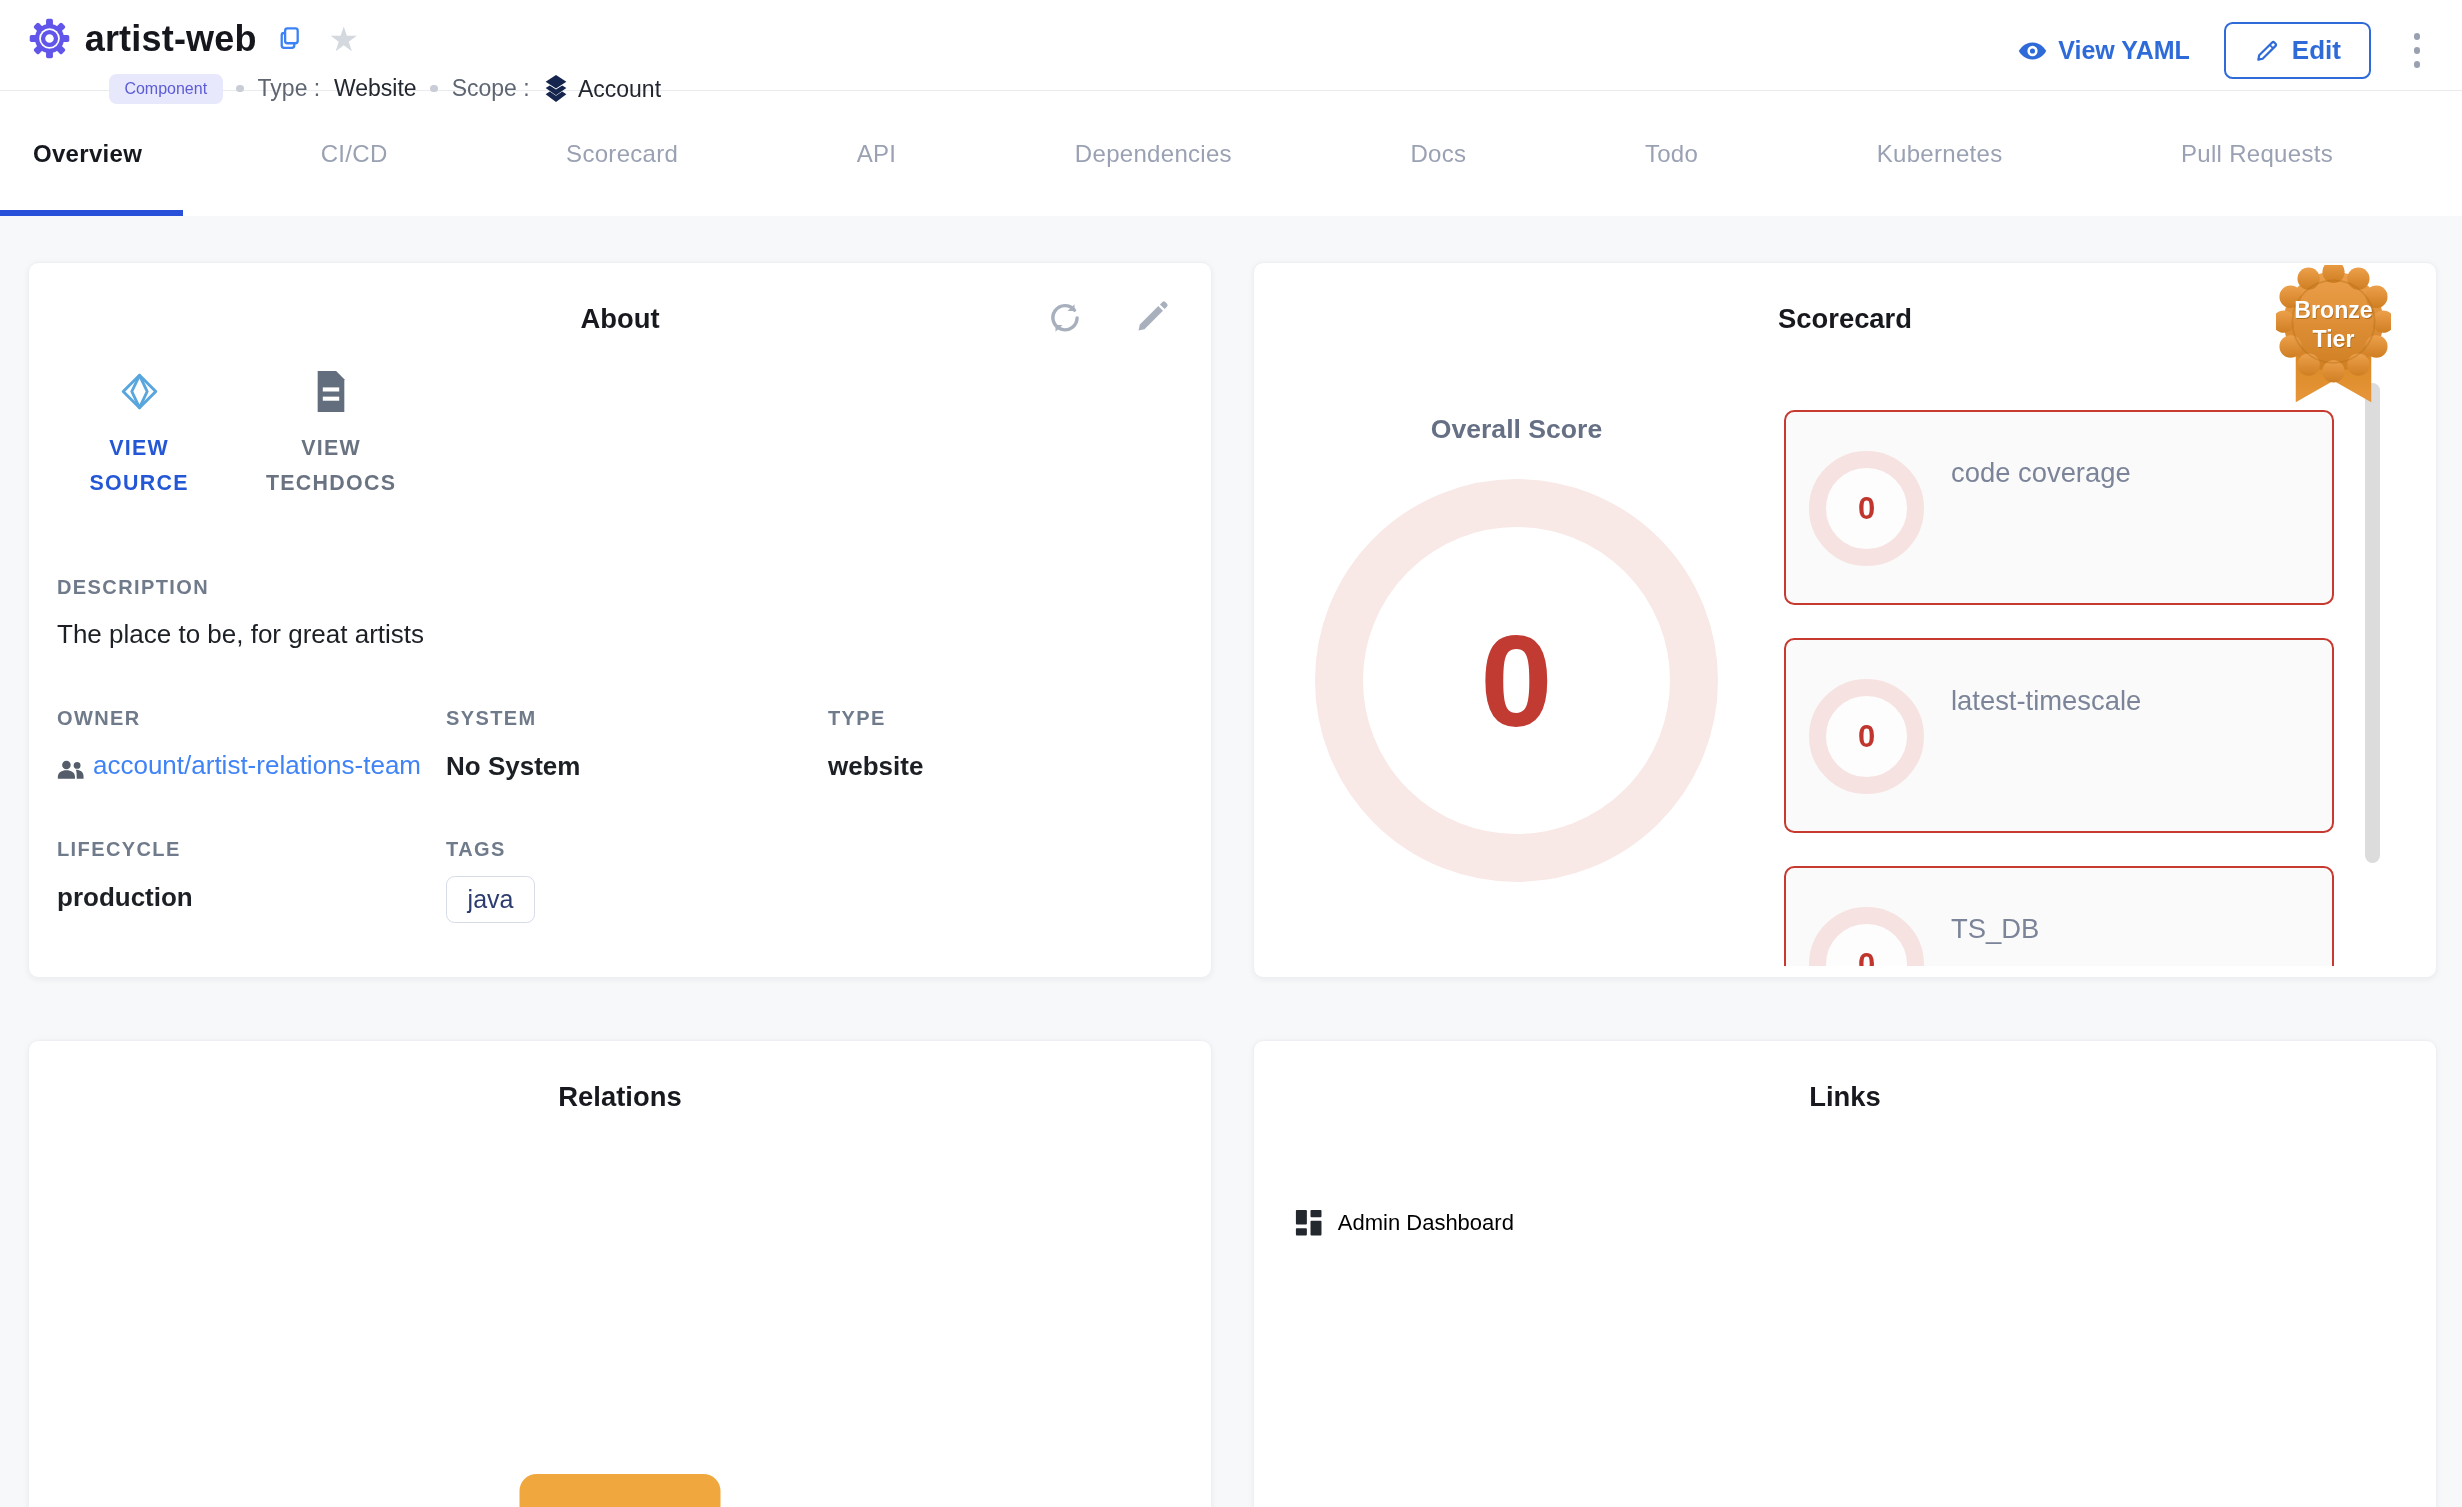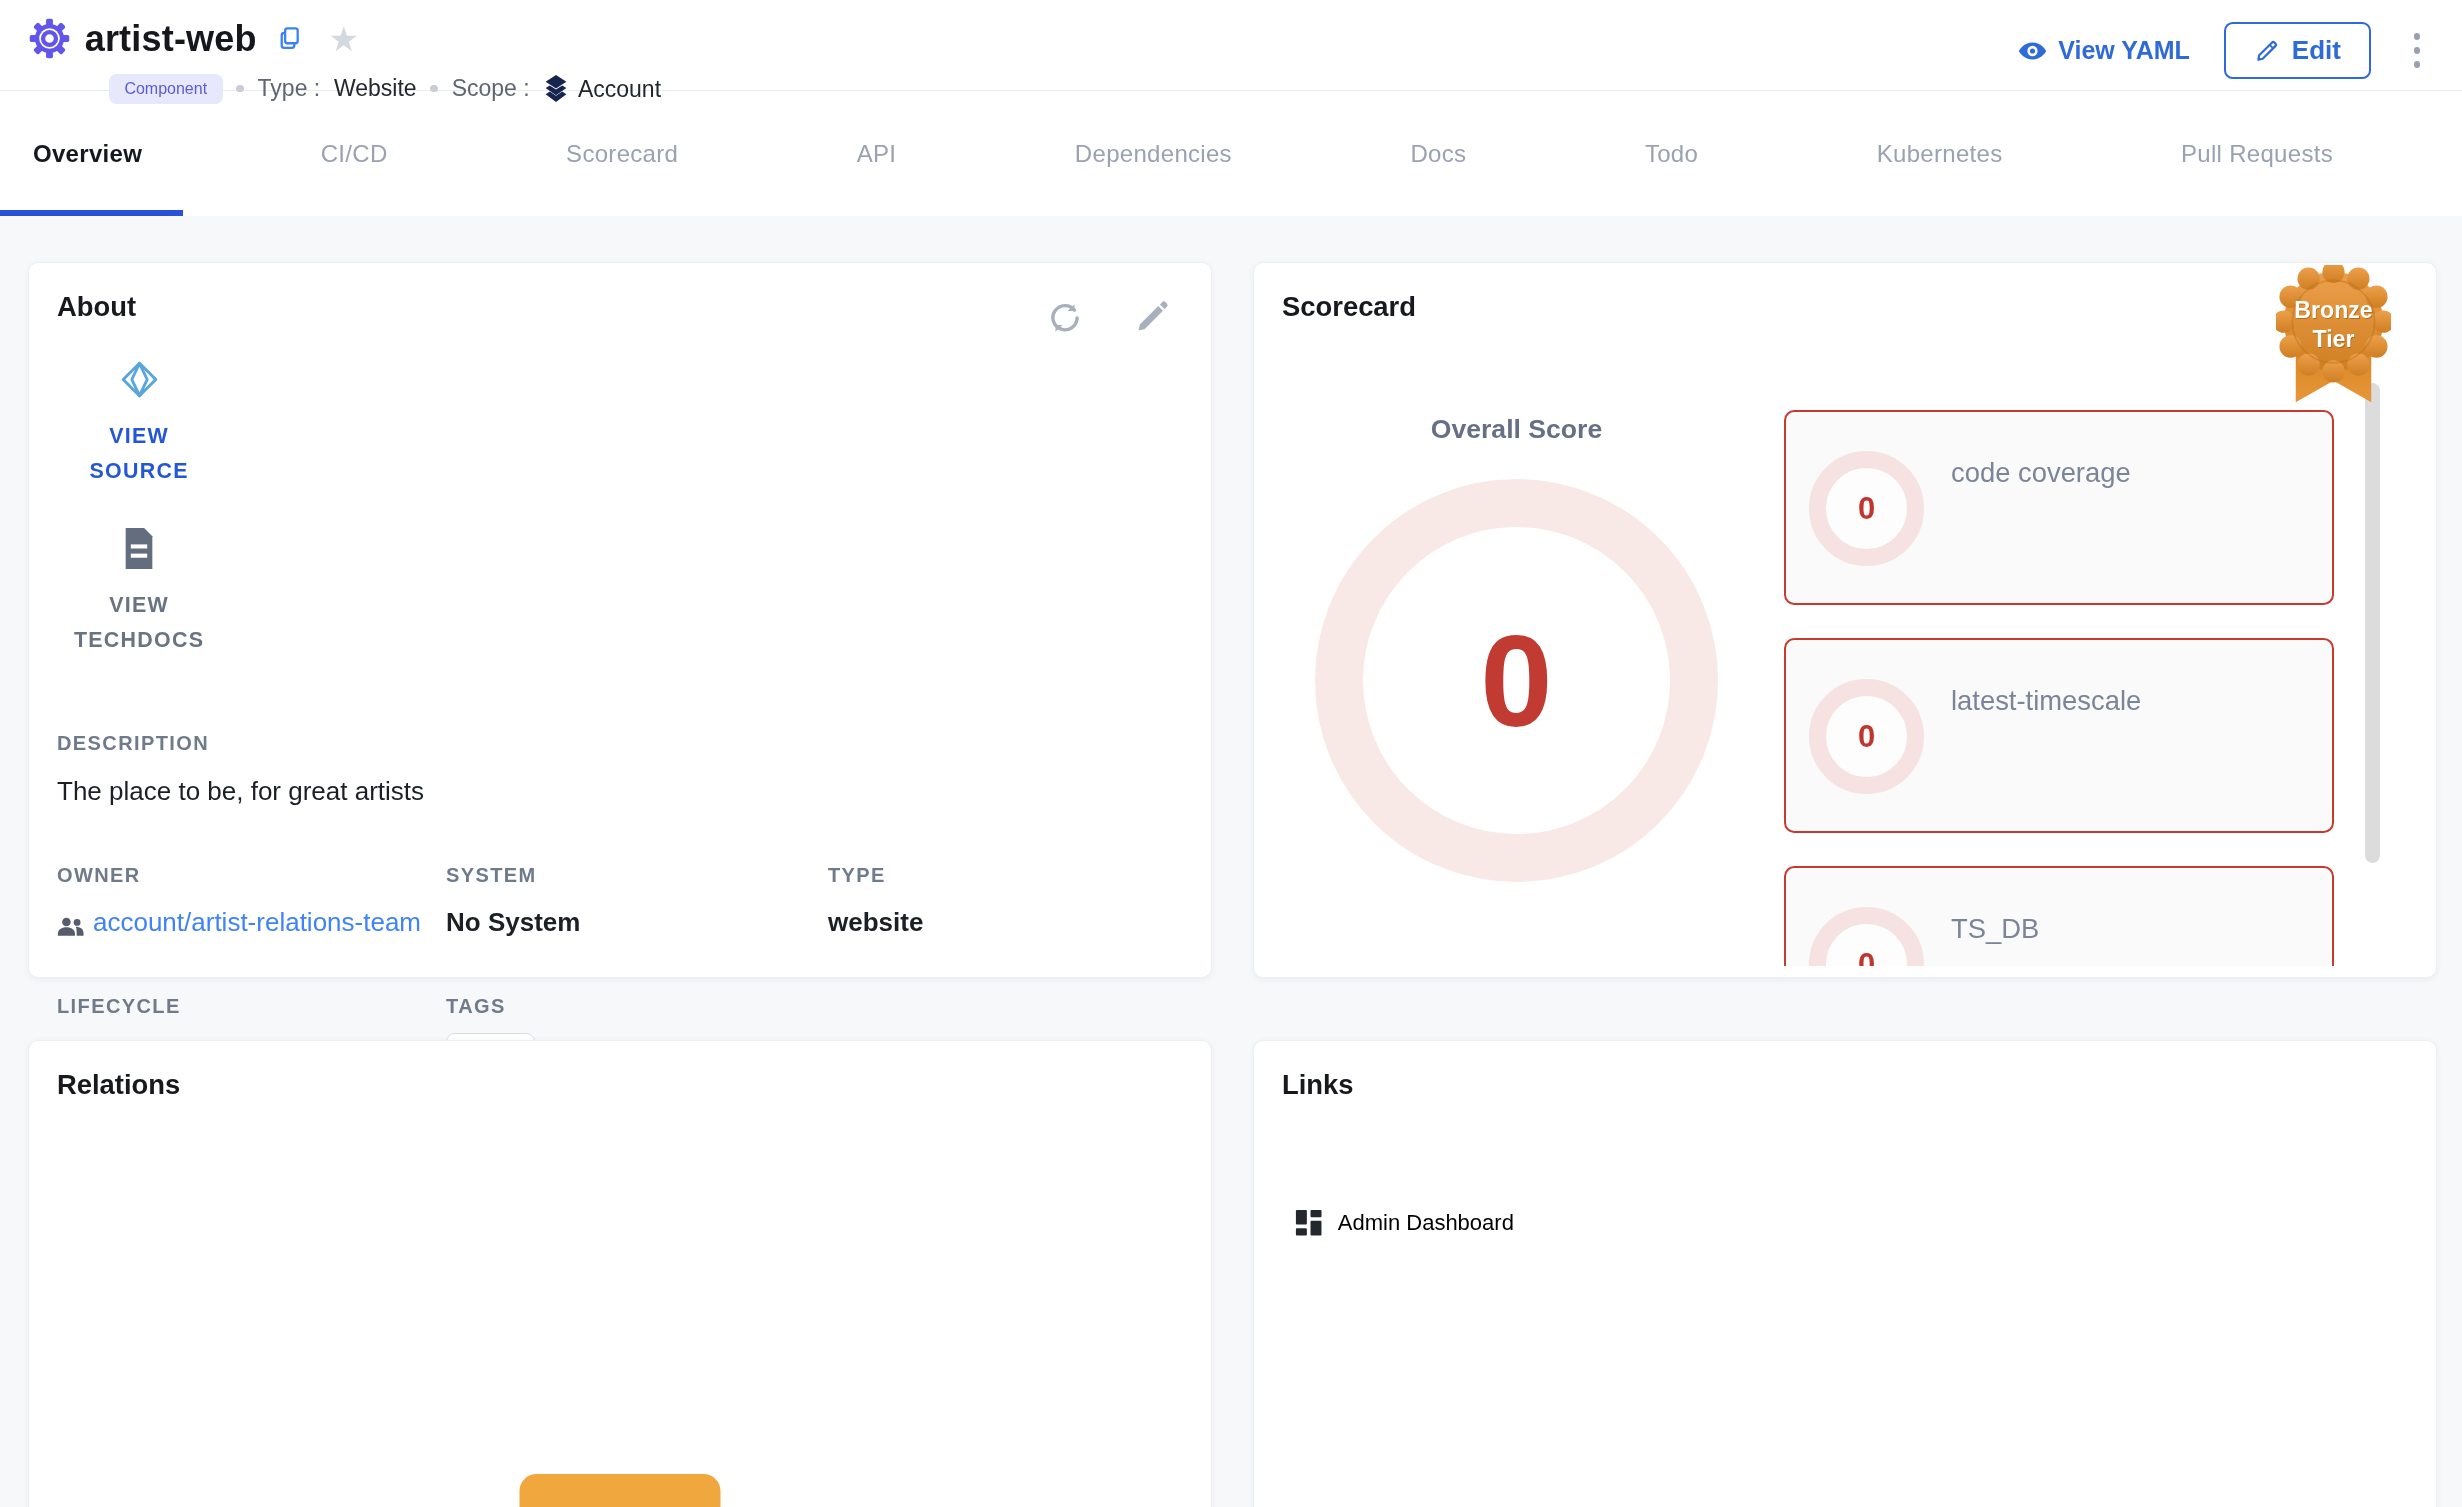--- a/index.html
+++ b/index.html
@@ -64,26 +64,26 @@
   }
   
   .content { padding:46px 25px 0 28px; }
   .grid-row { display:flex; gap:41px; align-items:flex-start; }
   .grid-row + .grid-row { margin-top:62px; }
   .card {
     background:#fff; width:1184px; border:1.7px solid #edeff2; border-radius:10.3px;
     box-shadow:0 1.7px 6.9px rgba(16,24,40,.05);
     position:relative; padding:28px;
   }
-  .card h2 { margin:0; font-size:27.4px; font-weight:bold; color:#17191e; }
+  .card h2 { margin:12px; font-size:27.4px; font-weight:bold; color:#17191e;text-align:center; }
   
   .about-card { height:716px; }
   .about-actions { position:absolute; top:36px; right:41px; display:flex; gap:50px; }
   .icon-btn { cursor:pointer; display:flex; }
-  .about-links { display:flex; gap:38px; margin:36px 0 0 5.1px;flex-direction:column; }
+  .about-links { display:flex; gap:38px; margin:36px 0 0 5.1px; }
   .about-link {
     width:154px; display:flex; flex-direction:column; align-items:center;
     text-align:center; cursor:pointer;
   }
   .about-link .lbl {
     margin-top:19px; font-size:21.4px; font-weight:bold; letter-spacing:1.3px; line-height:1.65;
   }
   .about-link.source .lbl { color:#2457d6; }
   .about-link.techdocs .lbl { color:#6a7382; }
   .field-label {

